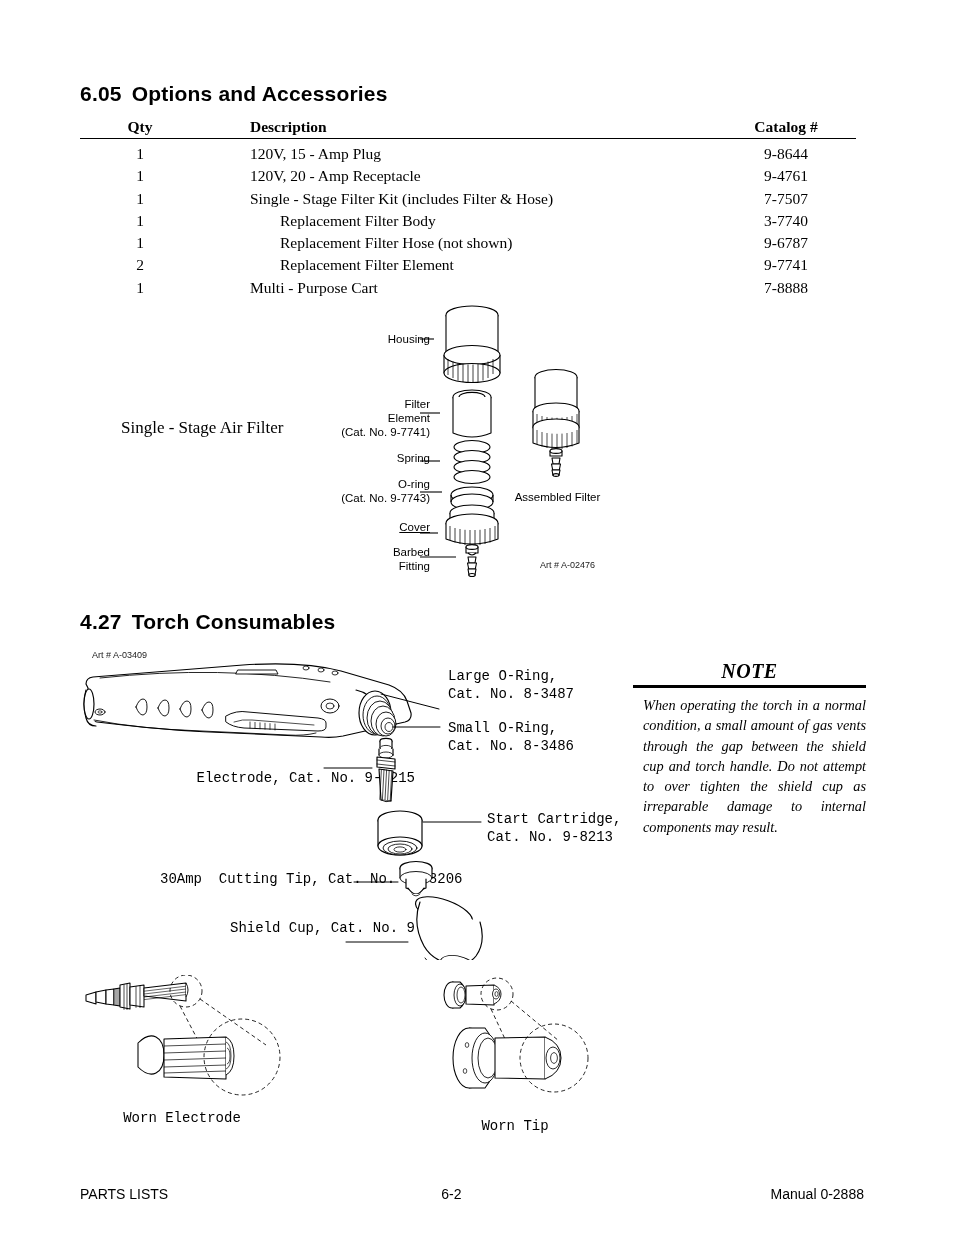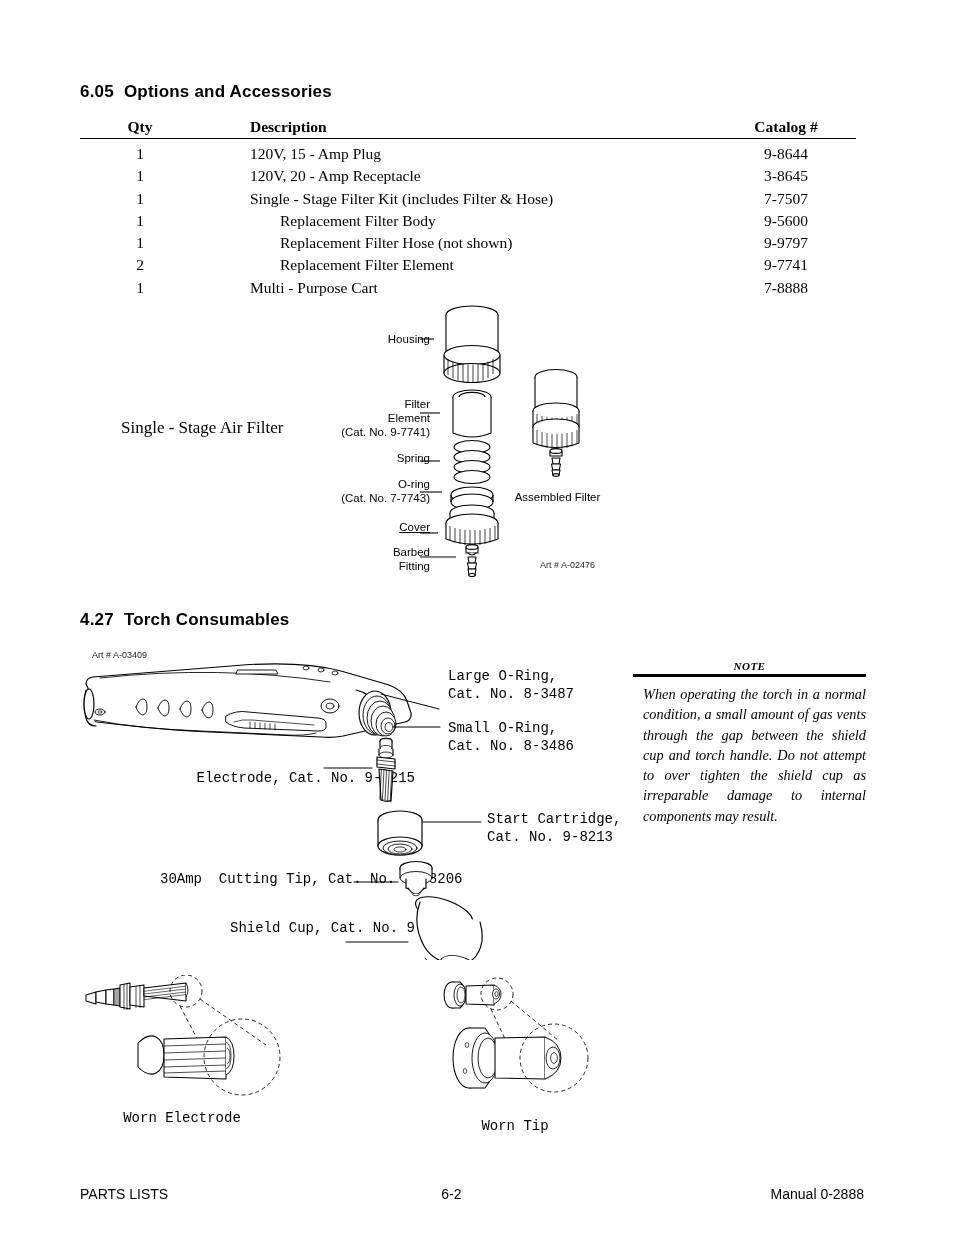--- a/index.html
+++ b/index.html
@@ -18,21 +18,21 @@
     height: 1235px;
     overflow: hidden;
     background: #ffffff;
   }
 
   
   .section-heading {
     position: absolute;
     font-family: "Liberation Sans", sans-serif;
     font-weight: bold;
-    font-size: 17px;
+    font-size: 21px;
     letter-spacing: 0.2px;
     white-space: nowrap;
   }
   .section-heading .num { margin-right: 10px; }
 
   
   #parts-table {
     position: absolute;
     left: 80px;
     top: 118px;
@@ -98,21 +98,21 @@
   #note-box {
     position: absolute;
     left: 633px;
     top: 660px;
     width: 233px;
   }
   #note-title {
     font-family: "Liberation Serif", serif;
     font-style: italic;
     font-weight: bold;
-    font-size: 11px;
+    font-size: 20px;
     text-align: center;
     letter-spacing: 0.5px;
     padding-bottom: 2px;
   }
   #note-rule {
     height: 3px;
     background: #000;
     margin-bottom: 7px;
   }
   #note-body {
@@ -161,36 +161,36 @@
       </thead>
       <tbody id="parts-body">
           <tr>
             <td class="col-qty">1</td>
             <td class="col-desc">120V, 15 -  Amp Plug</td>
             <td class="col-cat">9-8644</td>
           </tr>
           <tr>
             <td class="col-qty">1</td>
             <td class="col-desc">120V, 20 - Amp Receptacle</td>
-            <td class="col-cat">3-8645</td>
+            <td class="col-cat">9-4761</td>
           </tr>
           <tr>
             <td class="col-qty">1</td>
             <td class="col-desc">Single - Stage Filter Kit (includes Filter &amp; Hose)</td>
             <td class="col-cat">7-7507</td>
           </tr>
           <tr>
             <td class="col-qty">1</td>
             <td class="col-desc indent">Replacement Filter Body</td>
-            <td class="col-cat">9-5600</td>
+            <td class="col-cat">3-7740</td>
           </tr>
           <tr>
             <td class="col-qty">1</td>
             <td class="col-desc indent">Replacement Filter Hose (not shown)</td>
-            <td class="col-cat">9-9797</td>
+            <td class="col-cat">9-6787</td>
           </tr>
           <tr>
             <td class="col-qty">2</td>
             <td class="col-desc indent">Replacement Filter Element</td>
             <td class="col-cat">9-7741</td>
           </tr>
           <tr>
             <td class="col-qty">1</td>
             <td class="col-desc">Multi - Purpose Cart</td>
             <td class="col-cat">7-8888</td>
@@ -202,21 +202,21 @@
   <div class="serif-title" style="left:121px; top:418px;">Single - Stage Air Filter</div>
 
   <div class="art-num" style="left:540px; top:560px;">Art # A-02476</div>
 
   <div class="fig-label right" style="left:310px; top:333px; width:120px;">Housing</div>
   <div class="fig-label right" style="left:290px; top:398px; width:140px;">Filter
 Element
 (Cat. No. 9-7741)</div>
   <div class="fig-label right" style="left:330px; top:452px; width:100px;">Spring</div>
   <div class="fig-label right" style="left:290px; top:478px; width:140px;">O-ring
-(Cat. No. 7-7743)</div>
+(Cat. No. 9-7743)</div>
   <div class="fig-label right" style="left:330px; top:521px; width:100px;text-decoration:underline;">Cover</div>
   <div class="fig-label right" style="left:330px; top:546px; width:100px;">Barbed
 Fitting</div>
   <div class="fig-label center" style="left:500px; top:491px; width:115px;">Assembled Filter</div>
 
   <div class="svg-layer" style="left:420px; top:295px;">
     <svg width="220" height="290" viewBox="0 0 220 290">
       <g fill="none" stroke="#000" stroke-width="1.1" stroke-linejoin="round">
 
         <ellipse cx="52" cy="18" rx="12" ry="5" fill="#fff"></ellipse>

